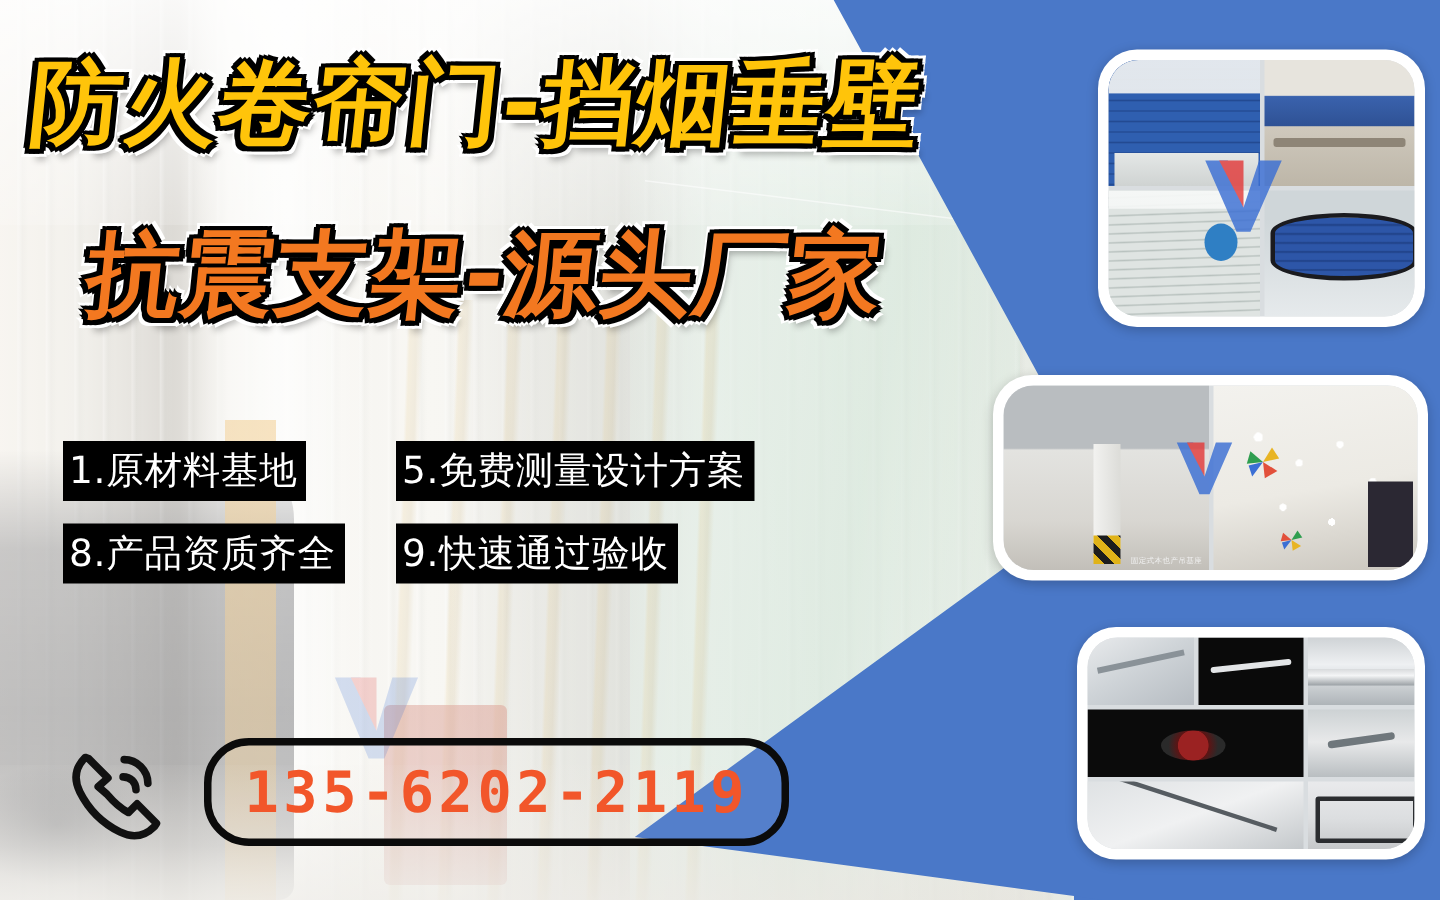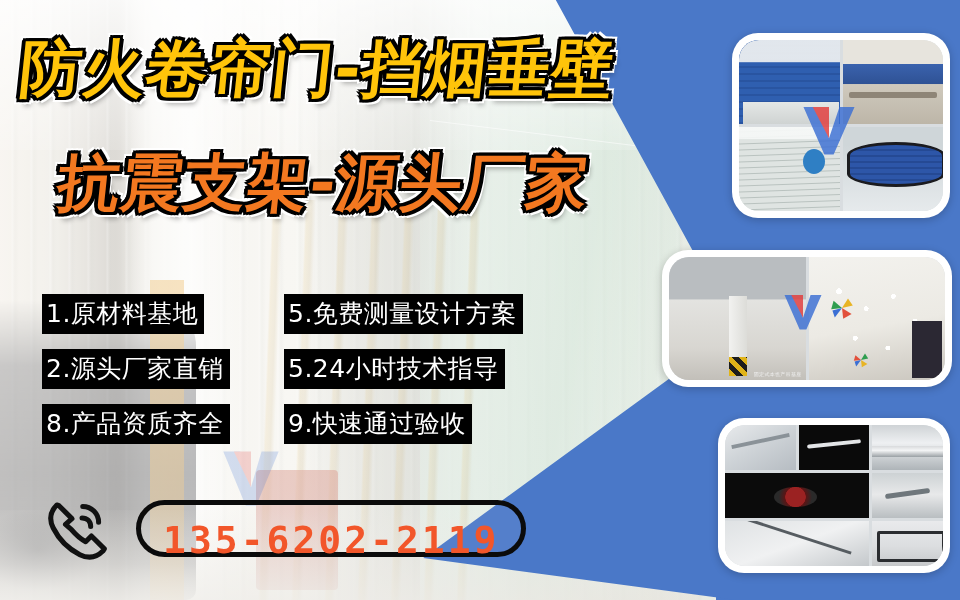--- a/index.html
+++ b/index.html
@@ -181,21 +181,21 @@
     position: absolute;
     left: 42px; top: 294px;
     width: 510px;
   }
   .feat-row {
     display: flex;
     align-items: flex-start;
     margin-bottom: 11px;
     height: 44px;
   }
-  .feat-cell { width: 242px; }
+  .feat-cell { width: 222px; }
   .feat-cell.right { width: 262px; }
   .feat {
     display: inline-block;
     background: #000000;
     color: #ffffff;
     font-family: "DejaVu Sans", "Liberation Sans", sans-serif;
     font-size: 25px;
     font-weight: 400;
     line-height: 1.24;
     padding: 4px 6px 5px 4px;
@@ -211,23 +211,24 @@
     align-items: center;
   }
   .phone-icon {
     width: 74px; height: 72px;
     flex: 0 0 auto;
     margin-right: 22px;
   }
   .phone-pill {
     border: 5px solid #0b0b0b;
     border-radius: 30px;
-    height: 57px;
-    padding: 16px 22px;
+    height: 72px;
+    padding: 0 22px;
     display: flex;
+    align-items: center;
     background: rgba(255,255,255,0.06);
   }
   .phone-number {
     font-family: "DejaVu Sans Mono", "Liberation Mono", monospace;
     font-size: 38px;
     font-weight: 700;
     color: #F2562A;
     letter-spacing: 3px;
     line-height: 1;
   }
@@ -435,28 +436,20 @@
     <div class="headline headline-2" style="color: rgb(243, 120, 32);">抗震支架-源头厂家</div>
   </div>
 
   <div class="features">
     <div class="feat-row">
       <div class="feat-cell">
         <span class="feat">1.原材料基地</span>
       </div>
       <div class="feat-cell right">
         <span class="feat">5.免费测量设计方案</span>
-      </div>
-    </div>
-    <div class="feat-row">
-      <div class="feat-cell">
-        <span class="feat">2.源头厂家直销</span>
-      </div>
-      <div class="feat-cell right">
-        <span class="feat">5.24小时技术指导</span>
       </div>
     </div>
     <div class="feat-row">
       <div class="feat-cell">
         <span class="feat">8.产品资质齐全</span>
       </div>
       <div class="feat-cell right">
         <span class="feat">9.快速通过验收</span>
       </div>
     </div>

